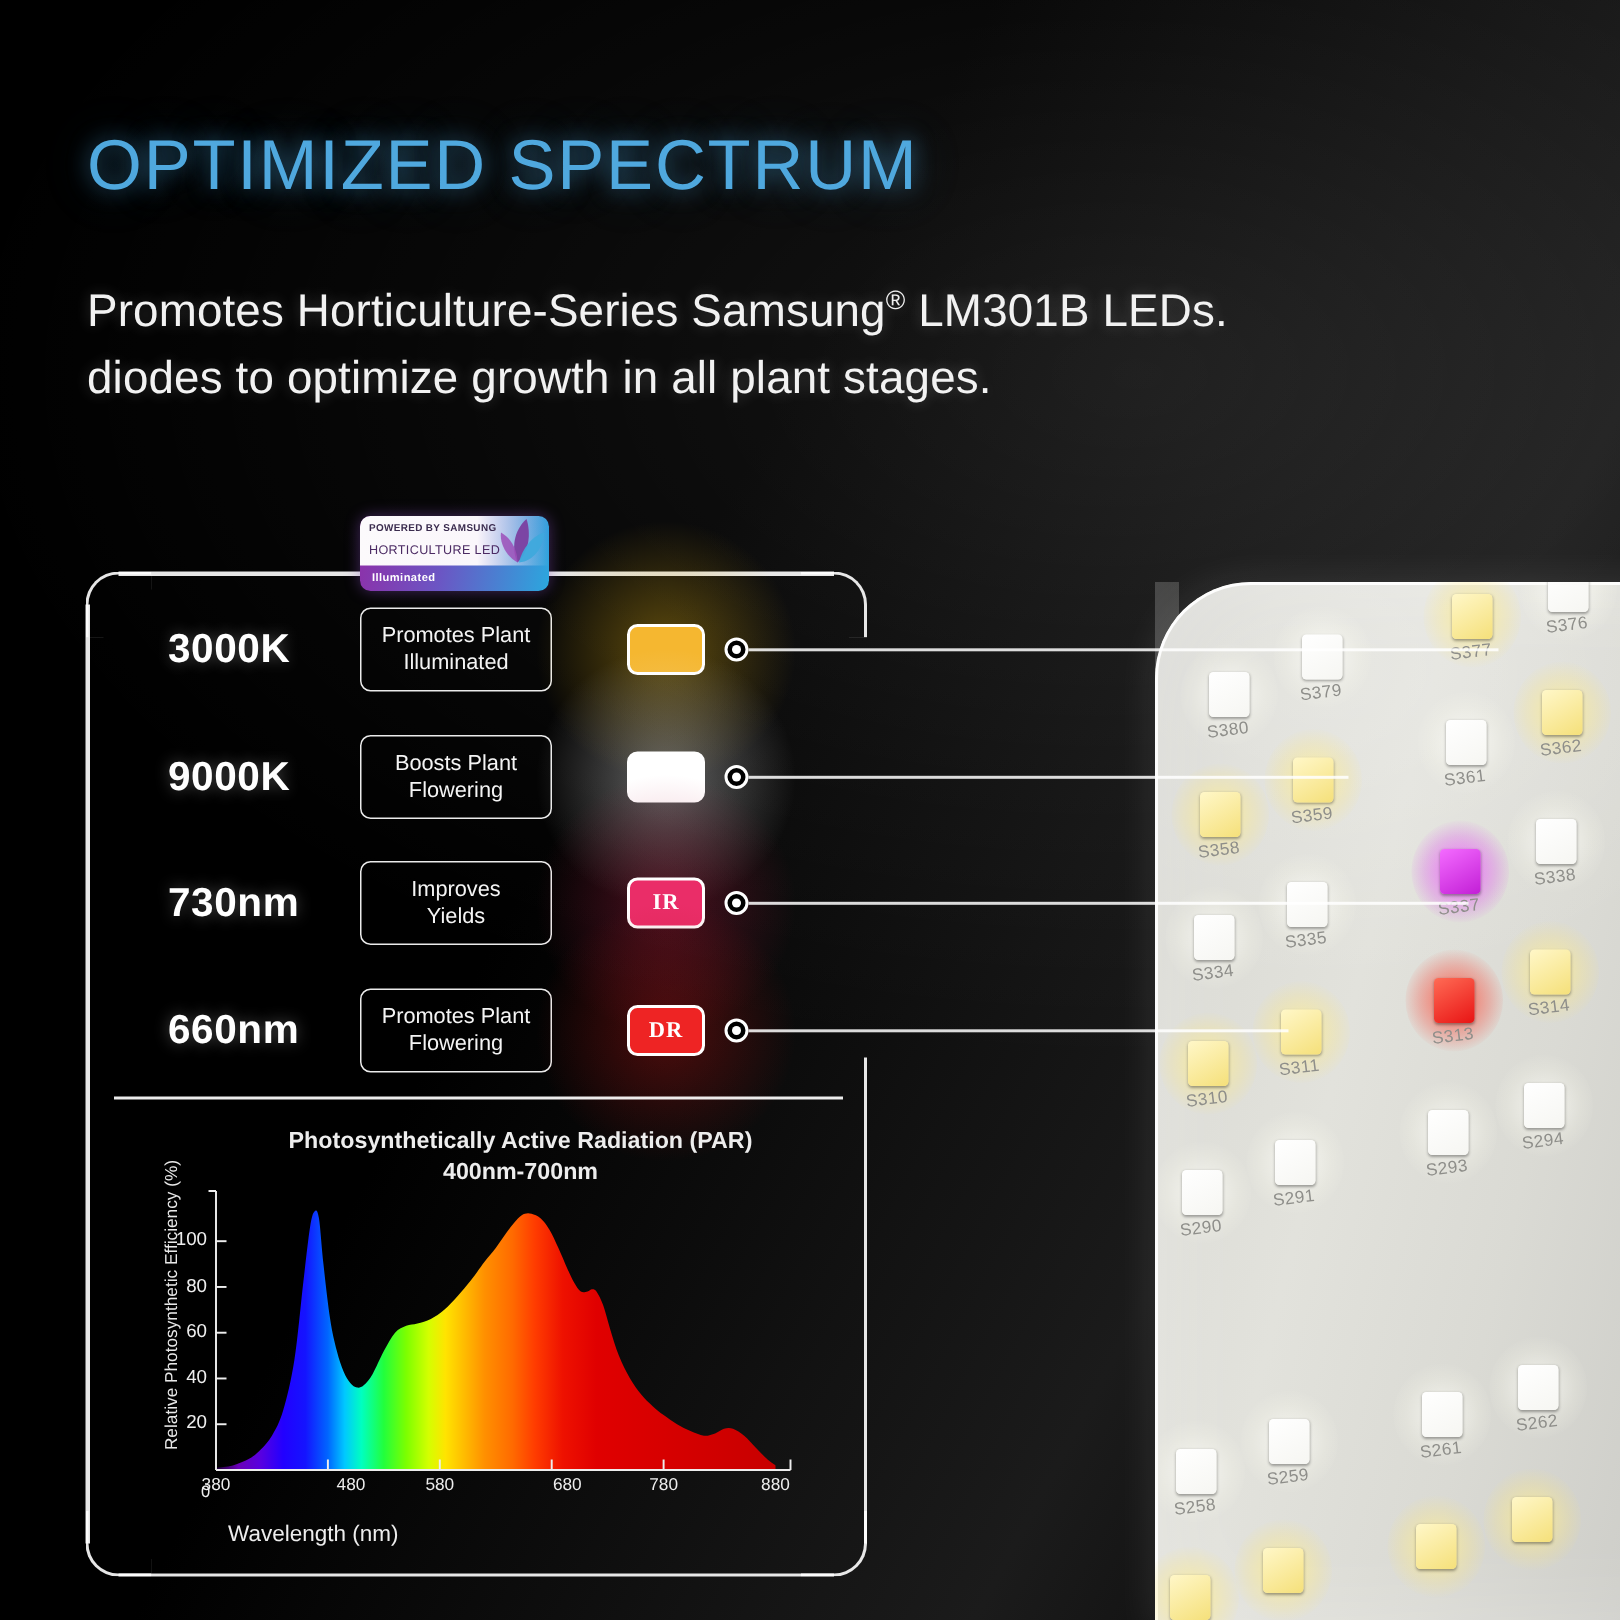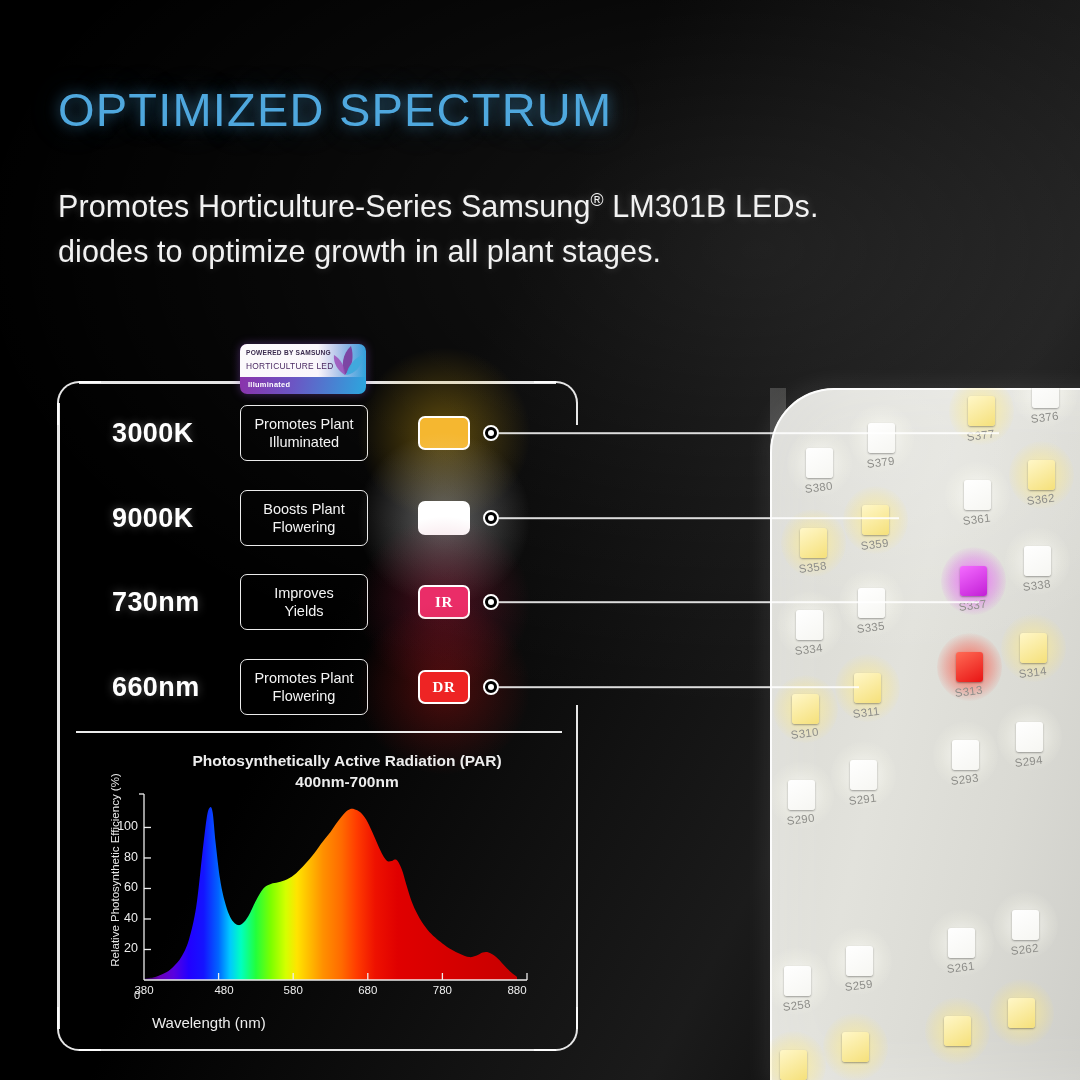--- a/index.html
+++ b/index.html
@@ -392,23 +392,23 @@
     <div class="zero" style="left:52px;top:247px;">0</div>
     <div id="ytick-holder">
         <div class="ytick" style="left: 0px; width: 56px; top: 199.492px;">20</div>
         <div class="ytick" style="left: 0px; width: 56px; top: 168.983px;">40</div>
         <div class="ytick" style="left: 0px; width: 56px; top: 138.475px;">60</div>
         <div class="ytick" style="left: 0px; width: 56px; top: 107.966px;">80</div>
         <div class="ytick" style="left: 0px; width: 56px; top: 77.4576px;">100</div>
       </div>
     <div id="xtick-holder">
         <div class="xtick" style="left: 42px; top: 242px;">380</div>
-        <div class="xtick" style="left: 122px; top: 242px;">480</div>
+        <div class="xtick" style="left: 132px; top: 242px;">480</div>
         <div class="xtick" style="left: 191.2px; top: 242px;">580</div>
-        <div class="xtick" style="left: 265.8px; top: 242px;">680</div>
+        <div class="xtick" style="left: 265.8px; top: 242px; text-align: right;">680</div>
         <div class="xtick" style="left: 340.4px; top: 242px;">780</div>
         <div class="xtick" style="left: 415px; top: 242px;">880</div>
       </div>
     <svg id="par-svg" width="470" height="300" viewBox="0 0 470 300" style="position:absolute;left:0;top:0;">
         <defs>
           <linearGradient id="spec" x1="62" x2="435" y1="0" y2="0" gradientUnits="userSpaceOnUse">
             <stop offset="0.00%" stop-color="#1a0033"></stop>
             <stop offset="4.00%" stop-color="#6a00b8"></stop>
             <stop offset="8.00%" stop-color="#5800e0"></stop>
             <stop offset="12.00%" stop-color="#2200ff"></stop>

